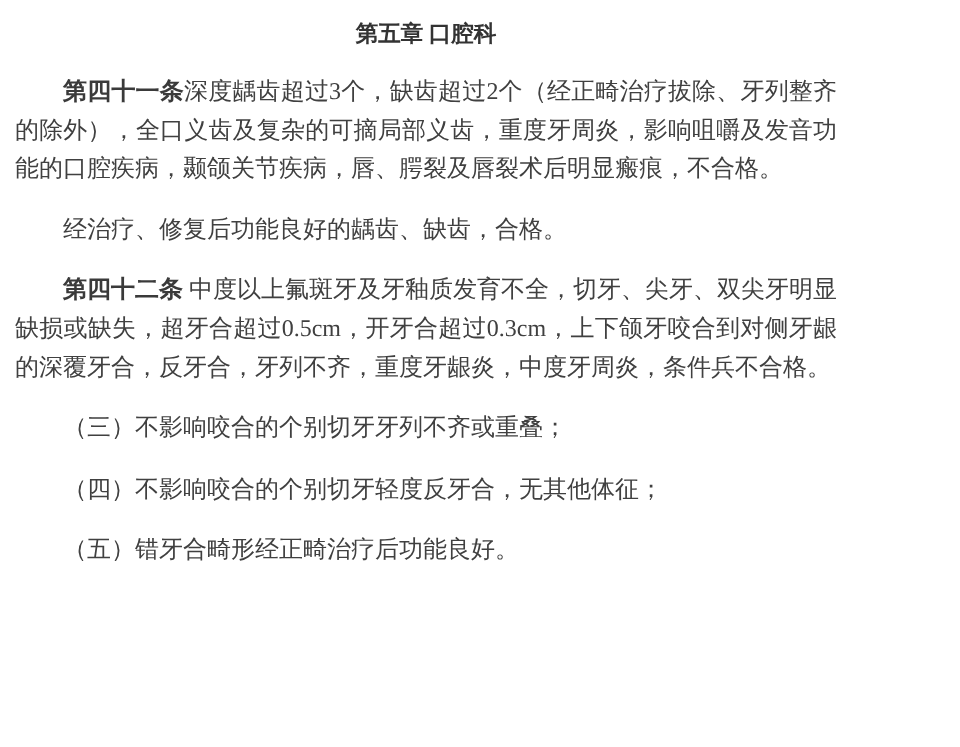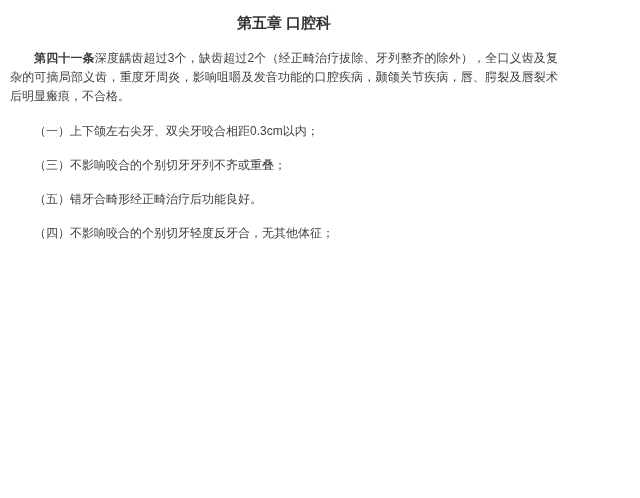--- a/index.html
+++ b/index.html
@@ -11,49 +11,51 @@
     width: 640px;
     height: 498px;
     overflow: hidden;
     font-family: "Liberation Sans", "DejaVu Sans", sans-serif;
     color: #404040;
   }
   .article {
     padding: 0 10px;
     box-sizing: border-box;
     width: 568px;
+    font-family: Liberation Serif, serif;
   }
   .page-title {
     font-size: 15px;
     font-weight: bold;
     text-align: center;
     color: #333333;
     margin: 12px 0 0 0;
     line-height: 22px;
   }
   p.para {
-    font-size: 12px;
+    font-size: 16px;
     line-height: 1.6;
     margin: 15px 0;
     text-indent: 2em;
     color: #404040;
     text-align: justify;
     text-justify: inter-ideograph;
     word-break: break-all;
   }
   p.para strong {
     font-weight: bold;
     color: #3a3a3a;
   }
 </style>
 </head>
 <body>
 
 <div class="article">
   <h1 class="page-title">第五章 口腔科</h1>
   <div id="article-body">
       <p class="para"><strong>第四十一条</strong><span>深度龋齿超过3个，缺齿超过2个（经正畸治疗拔除、牙列整齐的除外），全口义齿及复杂的可摘局部义齿，重度牙周炎，影响咀嚼及发音功能的口腔疾病，颞颌关节疾病，唇、腭裂及唇裂术后明显瘢痕，不合格。</span></p>
-      <p class="para"><span>（一）上下颌左右尖牙、双尖牙咬合相距0.3cm以内；</span></p>
+      <p class="para"><span>经治疗、修复后功能良好的龋齿、缺齿，合格。</span></p>
+      <p class="para"><strong>第四十二条</strong><span> 中度以上氟斑牙及牙釉质发育不全，切牙、尖牙、双尖牙明显缺损或缺失，超牙合超过0.5cm，开牙合超过0.3cm，上下颌牙咬合到对侧牙龈的深覆牙合，反牙合，牙列不齐，重度牙龈炎，中度牙周炎，条件兵不合格。</span></p>
       <p class="para"><span>（三）不影响咬合的个别切牙牙列不齐或重叠；</span></p>
+      <p class="para"><span>（四）不影响咬合的个别切牙轻度反牙合，无其他体征；</span></p>
       <p class="para"><span>（五）错牙合畸形经正畸治疗后功能良好。</span></p>
-      <p class="para"><span>（四）不影响咬合的个别切牙轻度反牙合，无其他体征；</span></p>
     </div>
 </div>
 
 </body></html>

